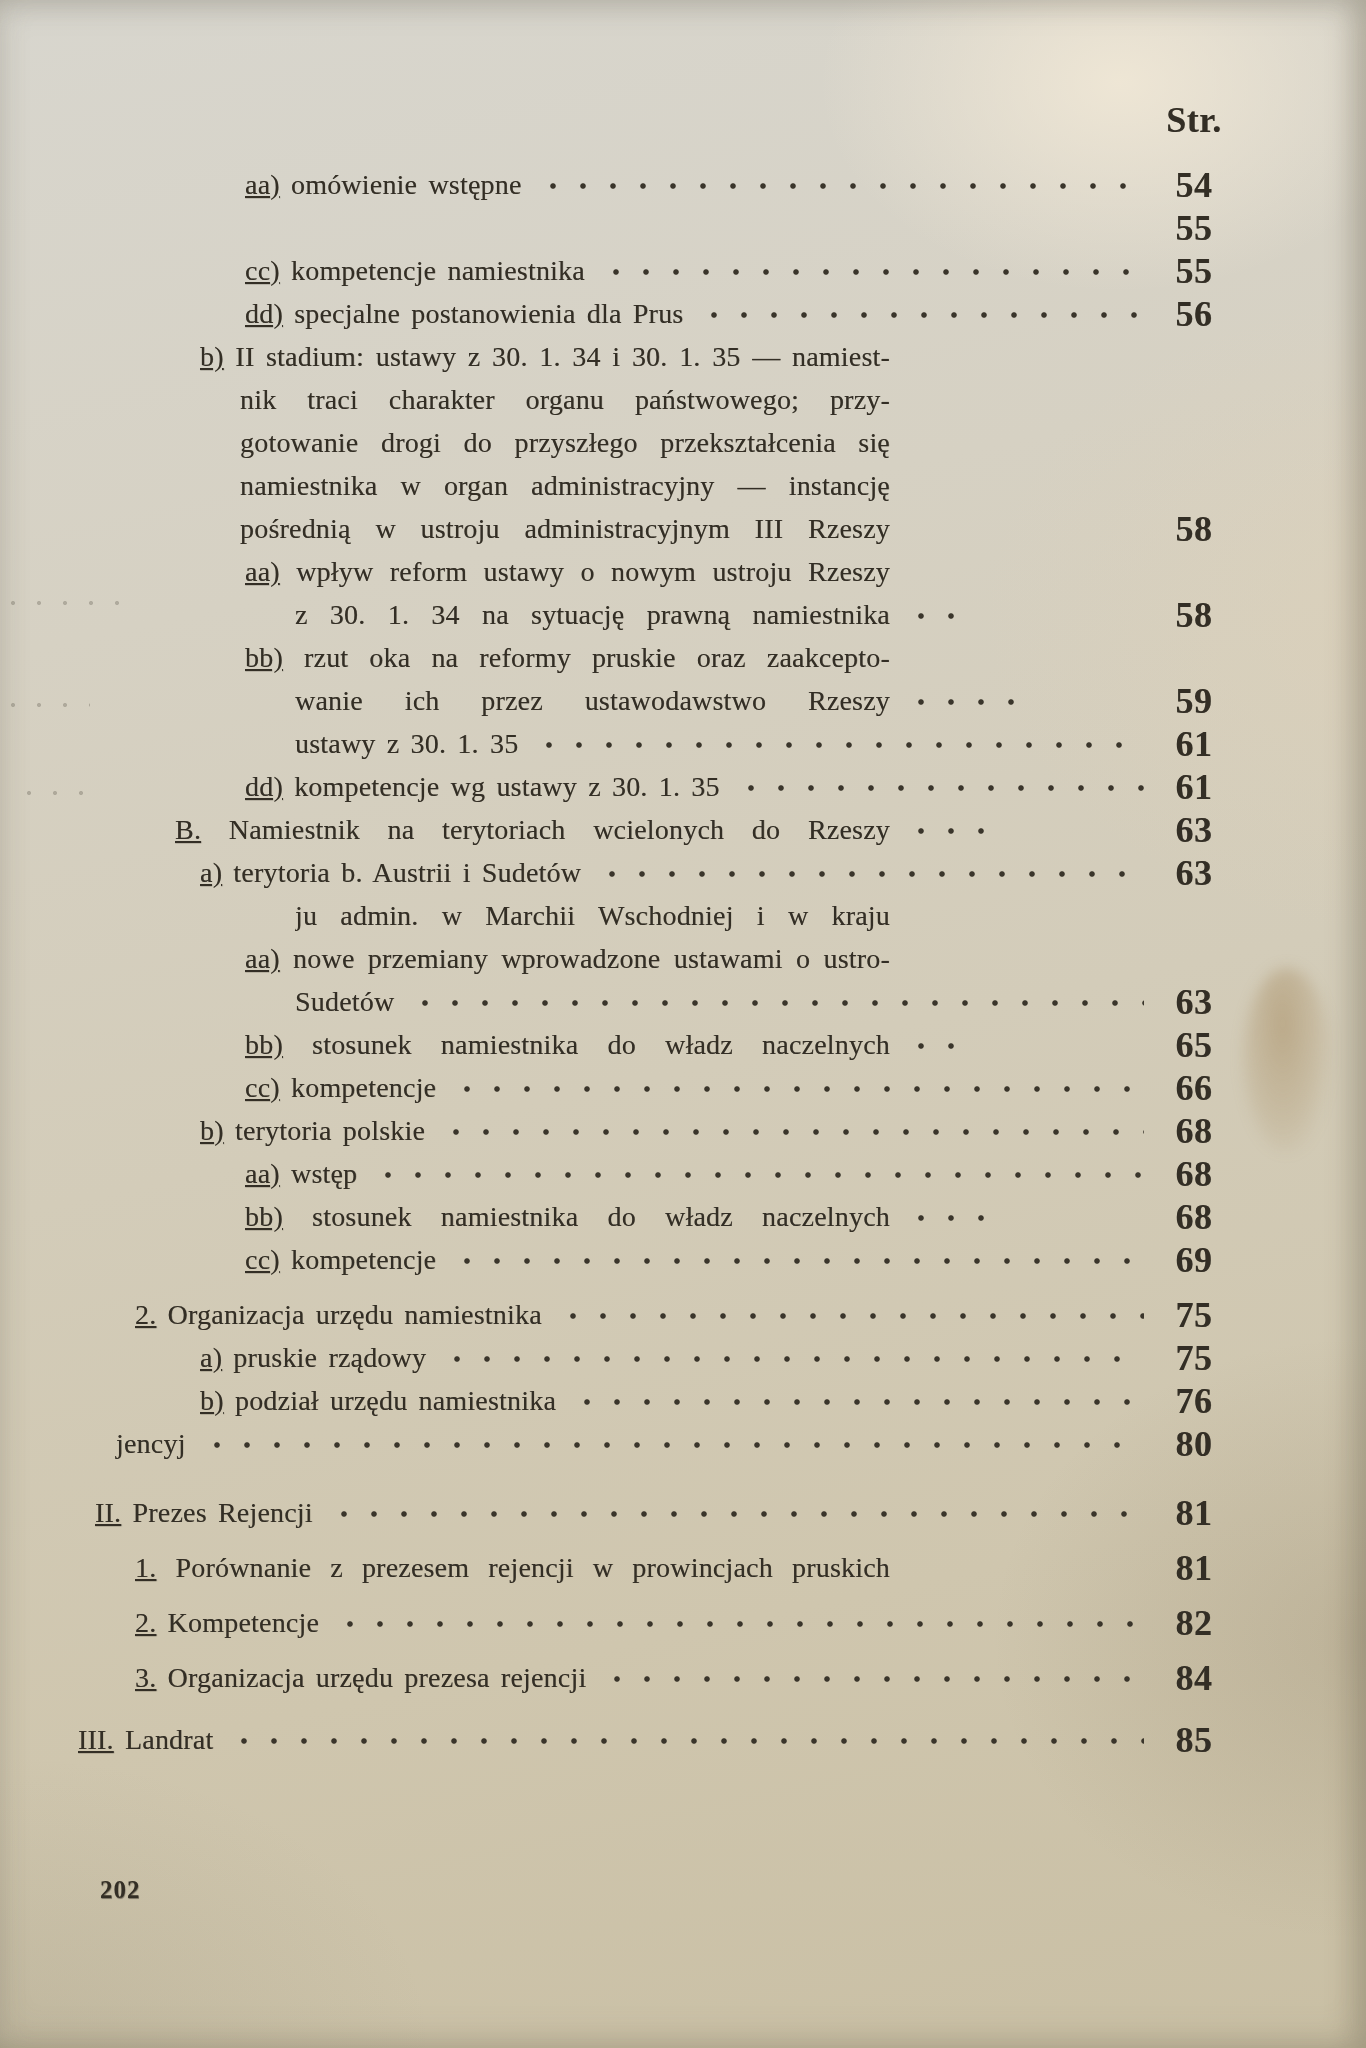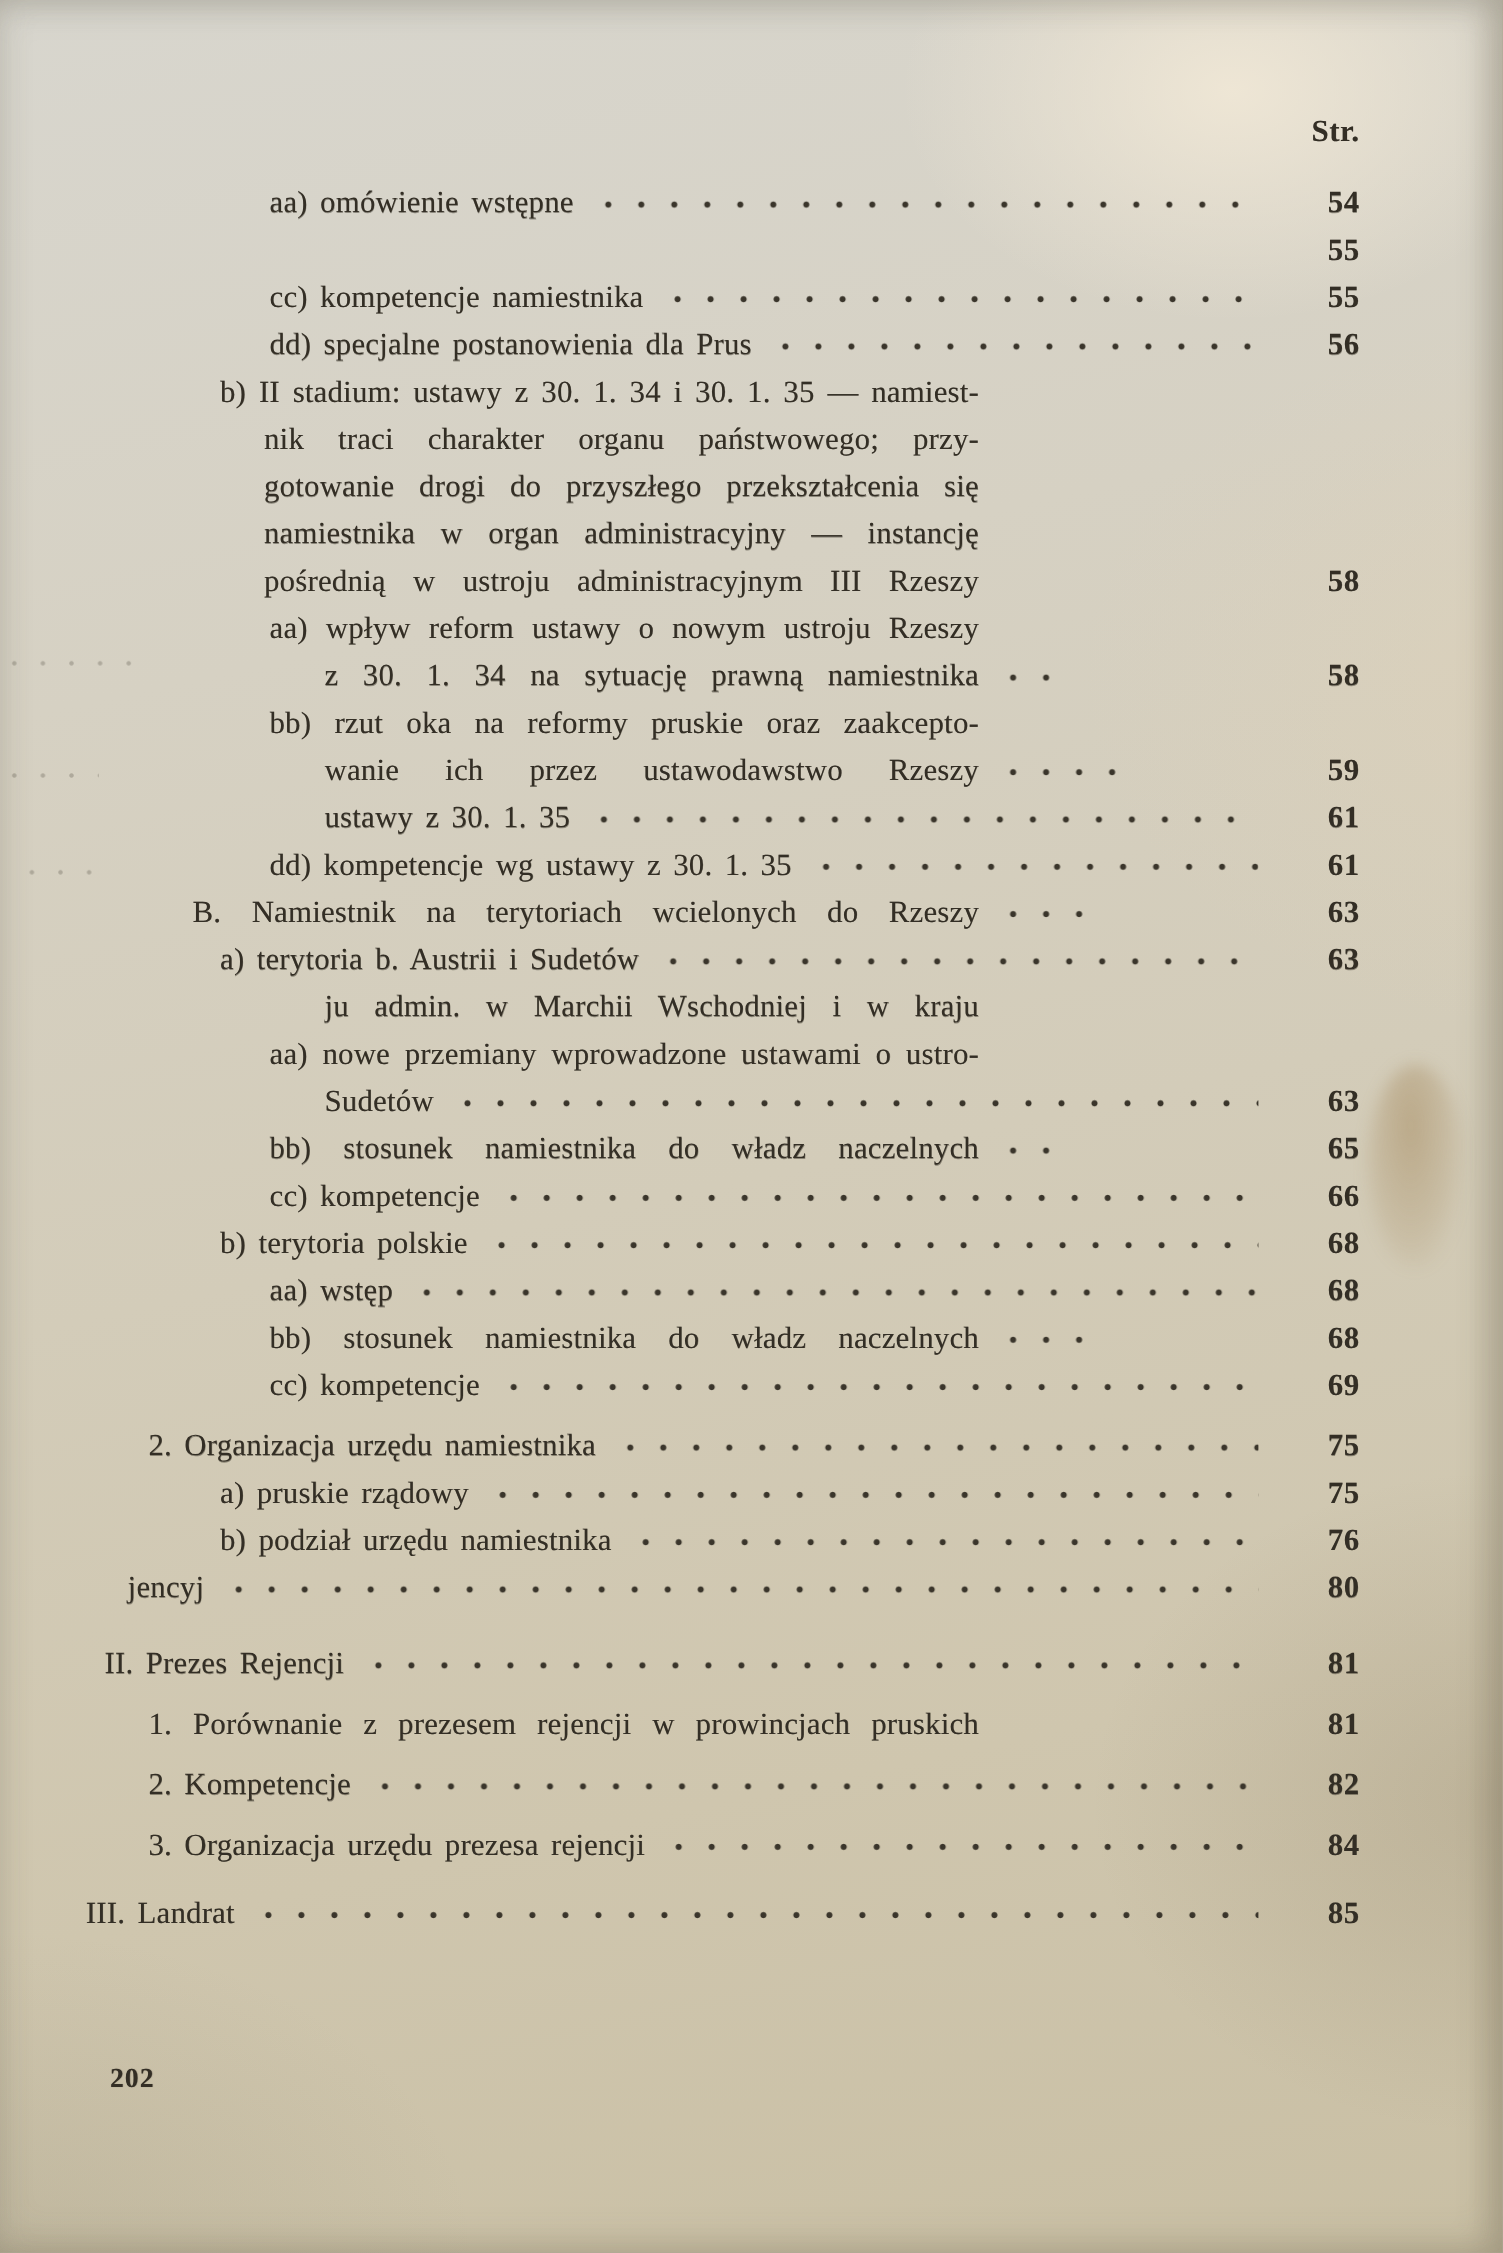--- a/index.html
+++ b/index.html
@@ -19,27 +19,27 @@
     box-shadow: inset -16px 0 26px rgba(95,85,65,0.22),
                 inset 0 10px 28px rgba(125,125,118,0.16),
                 inset 0 -12px 34px rgba(105,95,72,0.12);
   }
   .content{position:absolute;left:0;top:98px;right:0;padding-right:130px;}
   .row{display:flex;align-items:center;height:43px;font-size:28px;letter-spacing:0.2px;word-spacing:4px;
        text-shadow:0.3px 0.4px 0.6px rgba(52,46,35,0.45);}
   .row.header{margin-bottom:22px;}
   .txtblock{flex:none;white-space:nowrap;}
   .txtblock.justify{white-space:normal;text-align:justify;text-align-last:justify;overflow:hidden;height:43px;line-height:43px;}
-  .lbl{display:inline;}
+  .lbl{display:inline;text-decoration:underline;}
   .leader{flex:none;align-self:stretch;margin:0 8px 0 12px;
     background-image:radial-gradient(circle, #3a352b 2.3px, rgba(58,53,43,0) 3.2px);
     background-size:30px 14px;background-repeat:repeat-x;background-position:4px 56%;}
   .leader.fill{flex:1 1 auto;}
   .spacer{flex:1 1 auto;}
-  .pagenum{flex:none;width:84px;text-align:right;font-weight:bold;font-size:28px;letter-spacing:0.5px;}
+  .pagenum{flex:none;width:84px;text-align:center;font-weight:bold;font-size:36px;letter-spacing:0.5px;}
   .str{font-weight:bold;}
   .gap{width:100%;}
   
   .i-roman3{margin-left:78px;}
   .i-roman2{margin-left:95px;}
   .i-num{margin-left:135px;margin-top:12px;}
   .i-cont-num{margin-left:116px;}
   .i-B{margin-left:175px;}
   .i-ab{margin-left:200px;}
   .i-cont-b{margin-left:240px;}

